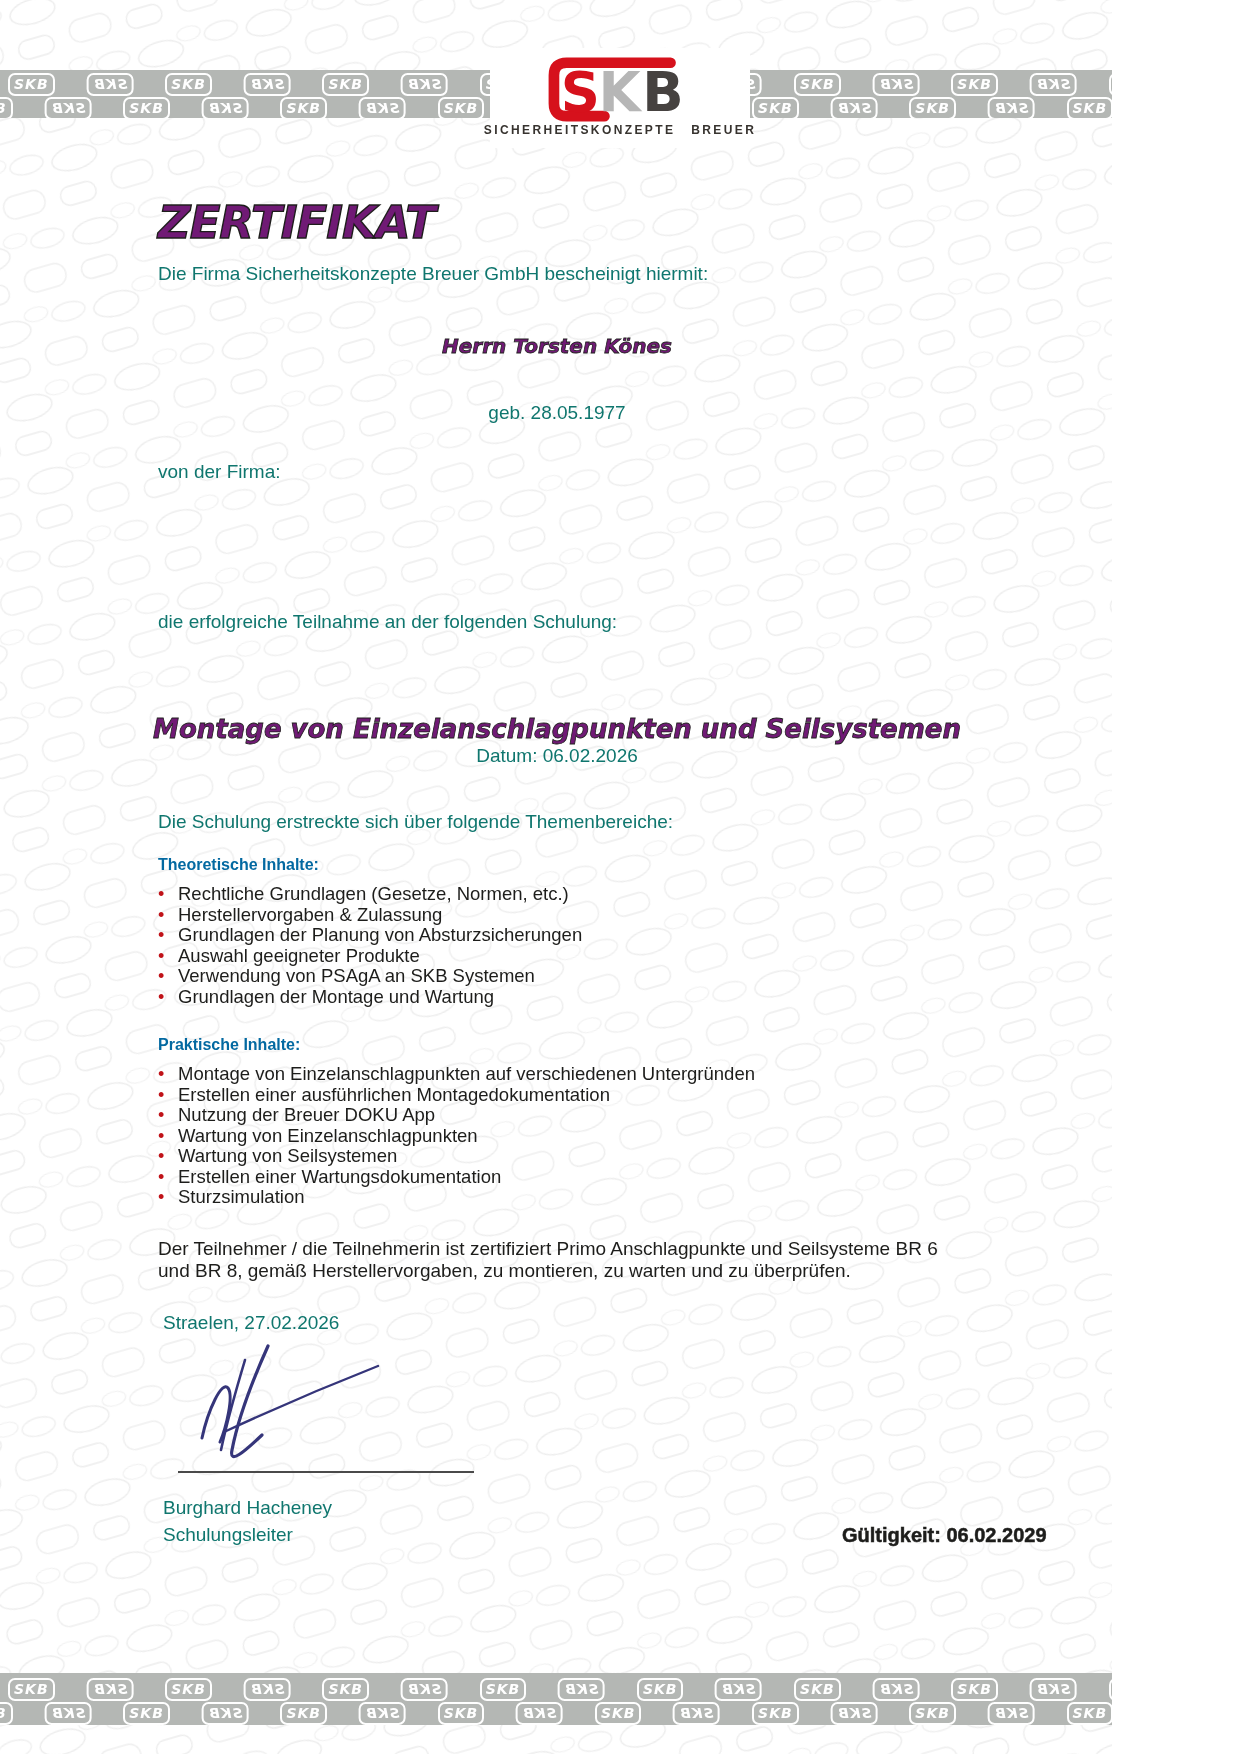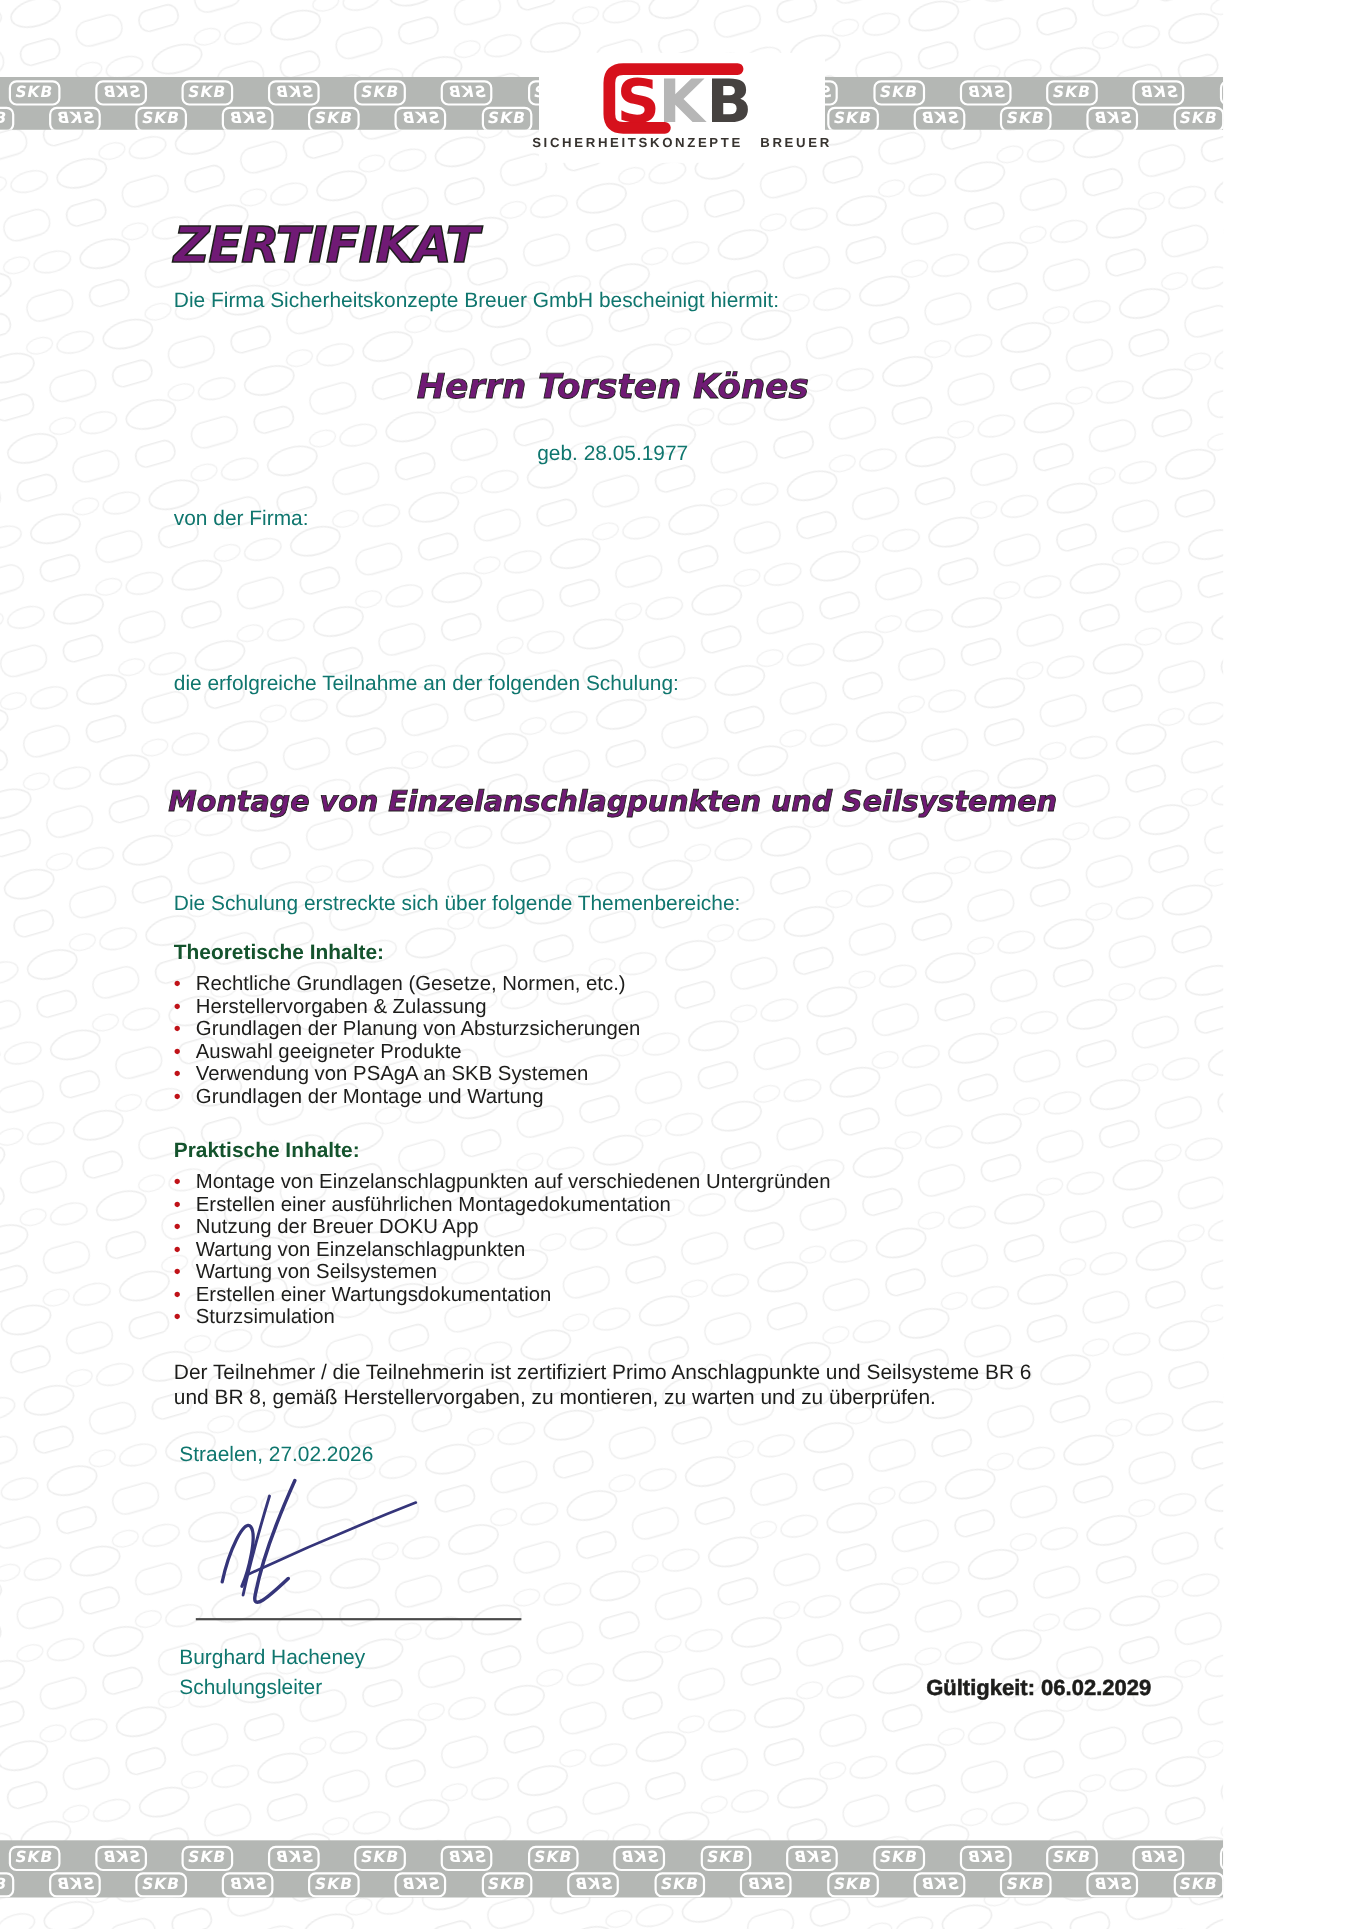--- a/index.html
+++ b/index.html
@@ -49,24 +49,24 @@
   .left-col{left:158px;}
   .centered{left:0;width:1114px;text-align:center;}
   .body-text{font-size:19px;line-height:23px;color:#0f766e;}
   .heavy{
     font-family:"DejaVu Sans", sans-serif;
     font-weight:bold;font-style:italic;color:#701a75;
     -webkit-text-stroke:0.8px #1d1d1b;
     white-space:nowrap;
   }
   .h-title{font-size:45px;letter-spacing:-1px;-webkit-text-stroke:1.4px #1d1d1b;}
-  .h-person{font-size:31px;}
+  .h-person{font-size:20px;}
   .h-company{font-size:29px;}
   .h-training{font-size:26px;margin-top:35px;}
-  .sec-title{font-size:19px;font-weight:bold;color:#14532d;text-align:center;}
+  .sec-title{font-size:16px;font-weight:bold;color:#0369a1;text-align:center;}
   ul.topics{list-style:none;margin:0;padding:0;}
   ul.topics li{display:flex;align-items:flex-start;line-height:20.5px;font-size:18.5px;}
   ul.topics .bullet{
     flex:0 0 auto;width:20px;color:#c01218;font-size:18px;line-height:20.5px;
   }
   .statement div{font-size:19px;line-height:22px;}
   .sig-line{position:absolute;left:178px;top:1471px;width:296px;border-top:2px solid #4a4a4a;z-index:2;}
   .signature{position:absolute;left:182px;top:1338px;z-index:2;}
   .validity{font-weight:bold;font-size:20px;-webkit-text-stroke:0.5px #1d1d1b;white-space:nowrap;}
 </style>
@@ -186,20 +186,21 @@
 
   <div class="abs centered body-text" style="top:401px;">geb. 28.05.1977</div>
 
   <div class="abs left-col body-text" style="top:460px;">von der Firma:</div>
 
 
   <div class="abs left-col body-text" style="top:610px;">die erfolgreiche Teilnahme an der folgenden Schulung:</div>
 
   <div class="abs centered heavy h-training" style="top:679px;">Montage von Einzelanschlagpunkten und Seilsystemen</div>
 
+  <div class="abs centered body-text" style="top:744px;">Datum: 06.02.2026</div>
 
   <div class="abs left-col body-text" style="top:810px;">Die Schulung erstreckte sich über folgende Themenbereiche:</div>
 
   <div class="abs left-col sec-title" style="top:856px;">Theoretische Inhalte:</div>
   <ul class="topics abs left-col" style="top:884px;">
       <li>
         <span class="bullet">•</span>
         <span>Rechtliche Grundlagen (Gesetze, Normen, etc.)</span>
       </li>
       <li>

